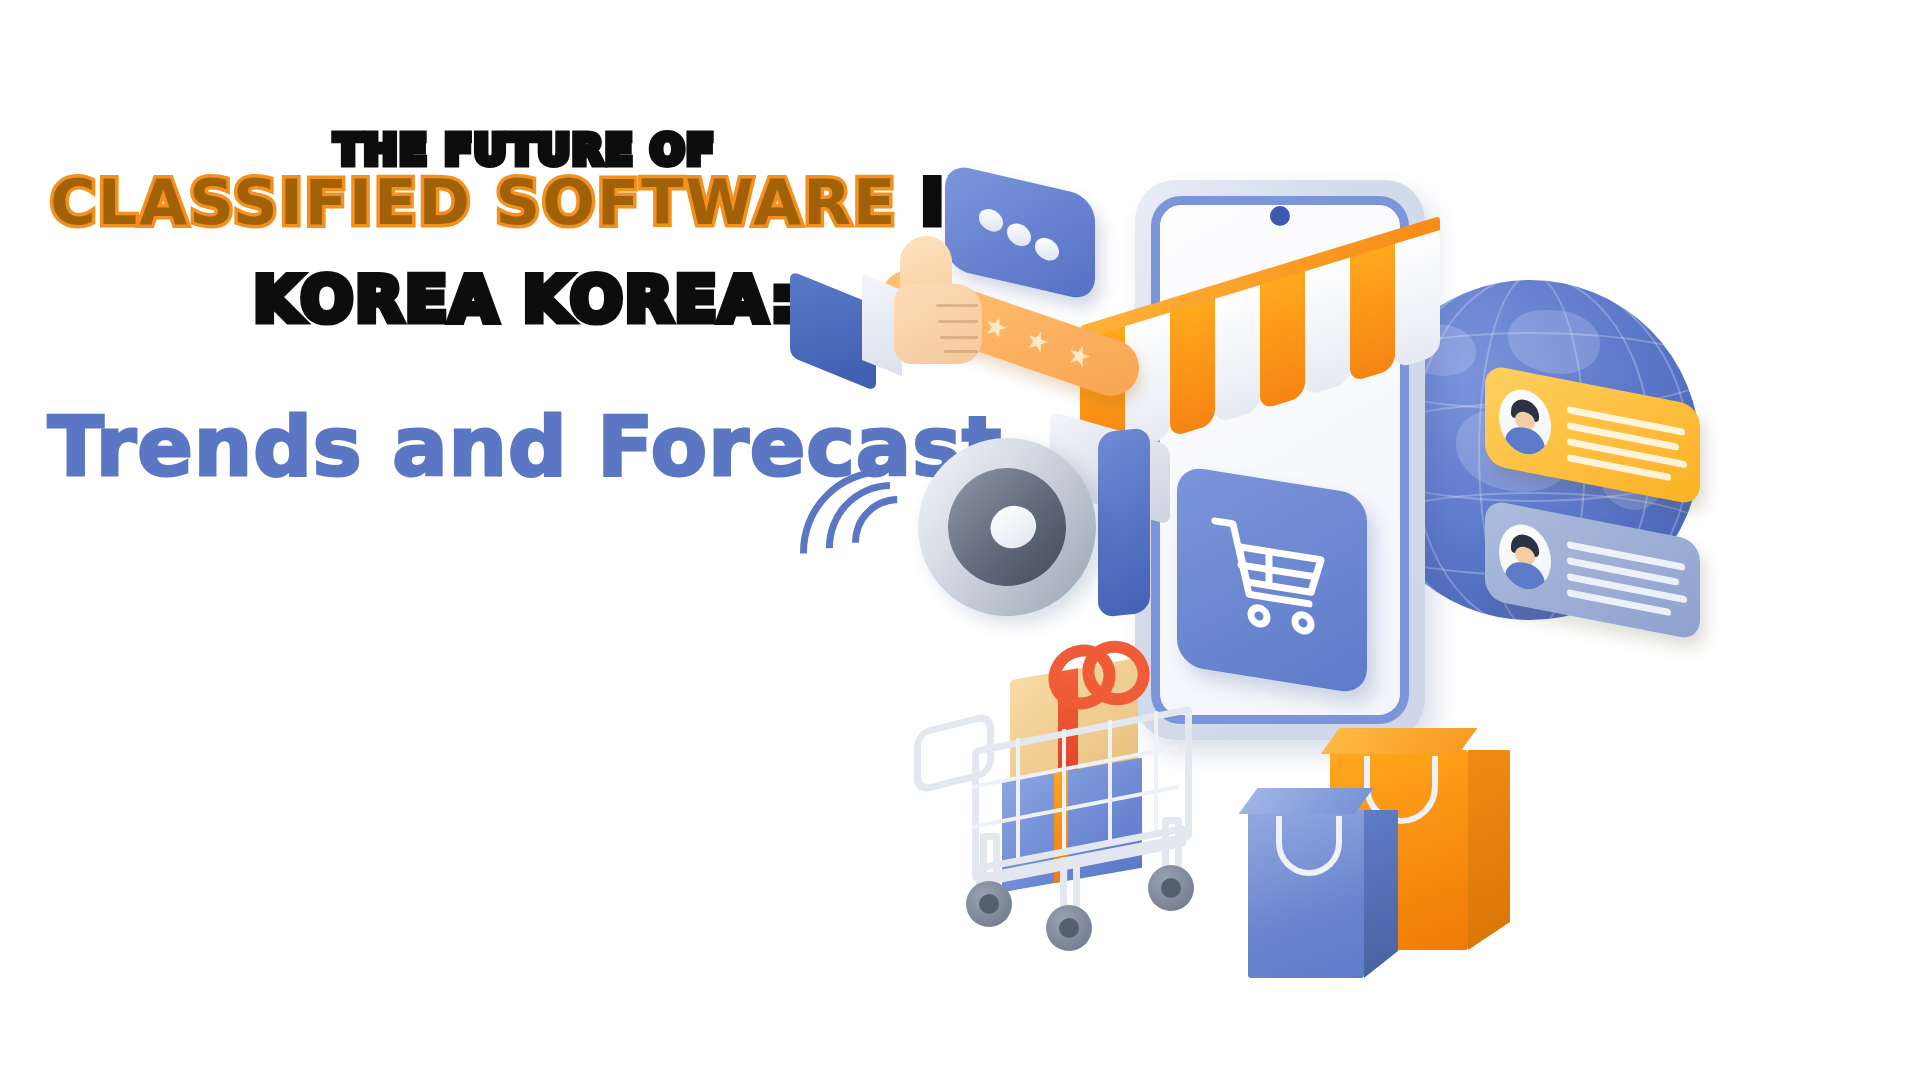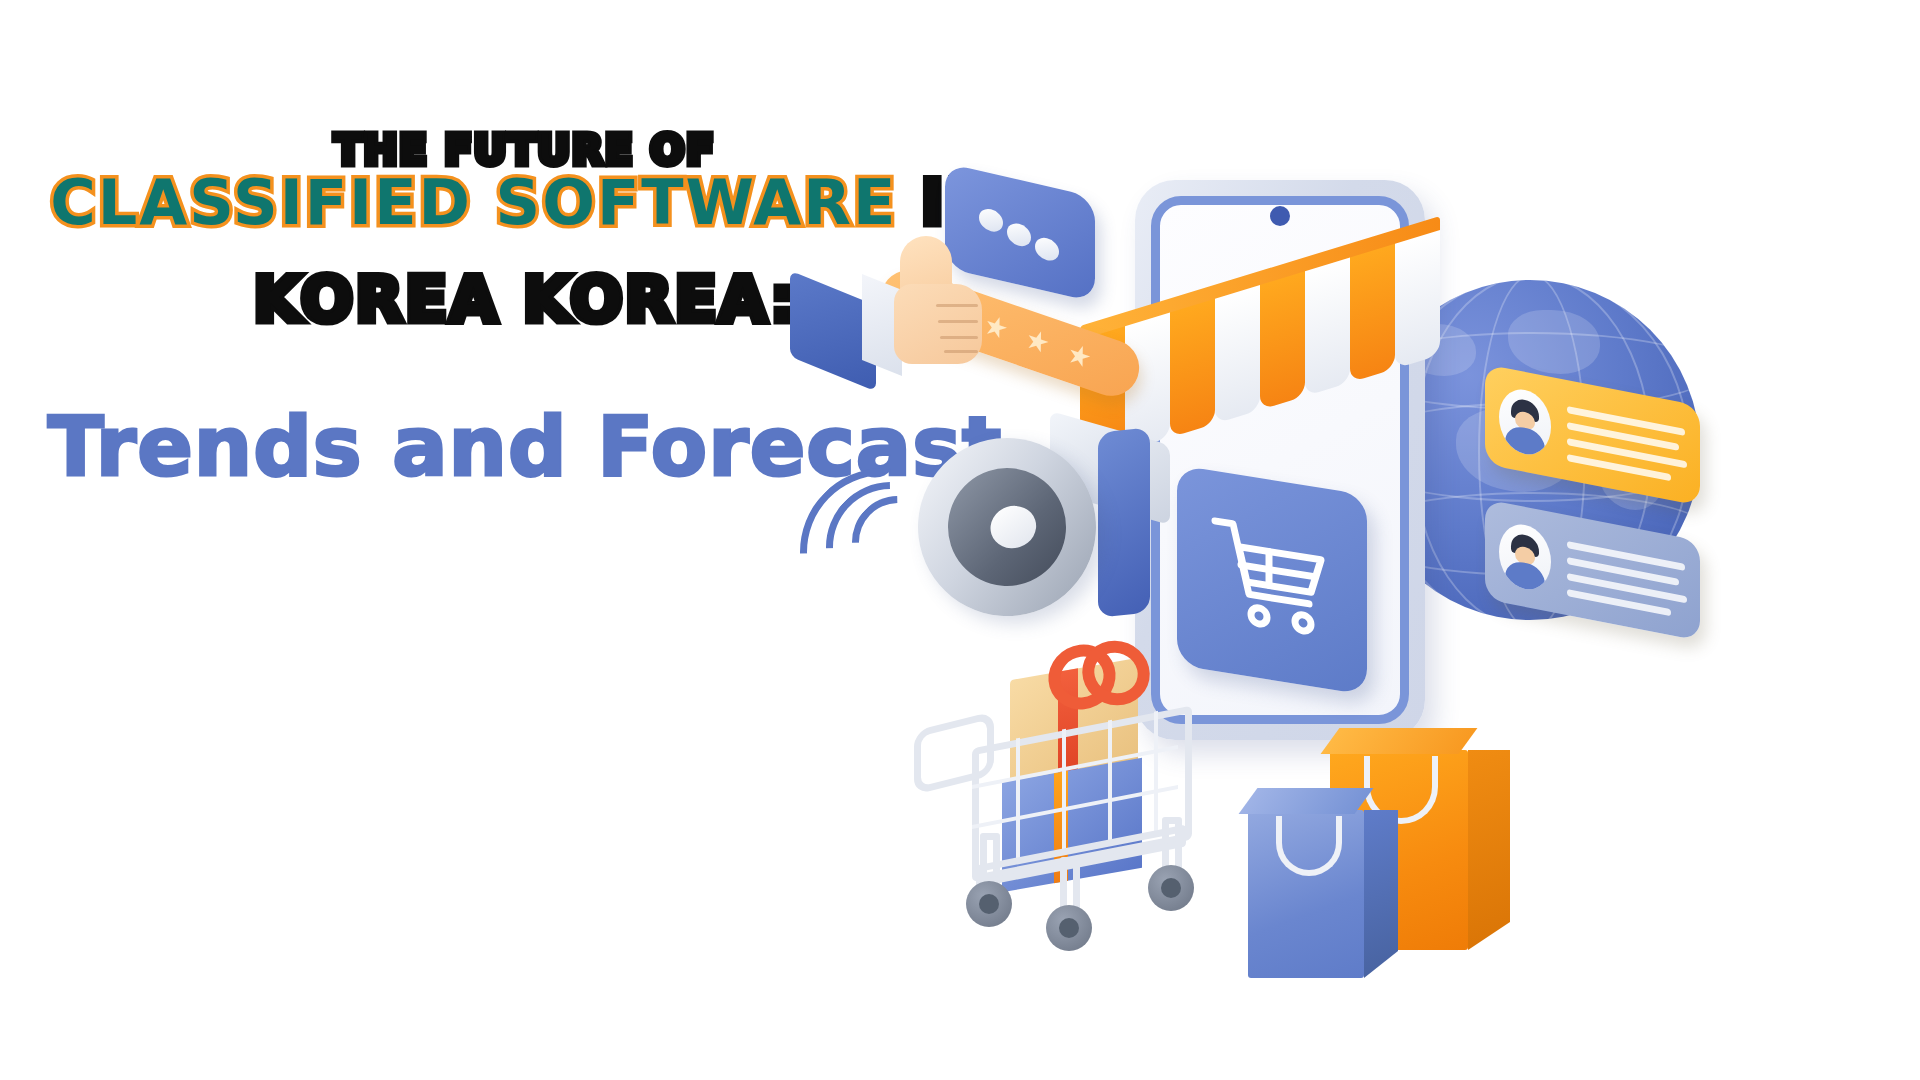--- a/index.html
+++ b/index.html
@@ -13,21 +13,21 @@
     text-align:center;
     font-family:"DejaVu Sans","Liberation Sans",sans-serif;
     font-weight:bold;
     letter-spacing:2px;
     line-height:1.02;
     -webkit-text-stroke:7px currentColor;
     paint-order:stroke fill;
   }
   .l1{font-size:40px;color:#0d0d0d;}
   .l2{font-size:62px;margin-bottom:34px;color:#0d0d0d;}
-  .l2 .hl{color:#0f766e;-webkit-text-stroke:7px #f4911e;}
+  .l2 .hl{color:#a16207;-webkit-text-stroke:7px #f4911e;}
   .l3{font-size:62px;color:#0d0d0d;}
   .sub{
     text-align:center;
     margin-top:68px;
     font-size:82px;
     font-weight:bold;
     color:#5b77c4;
     font-family:"DejaVu Sans","Liberation Sans",sans-serif;
     letter-spacing:1px;
     -webkit-text-stroke:3px #5b77c4;

